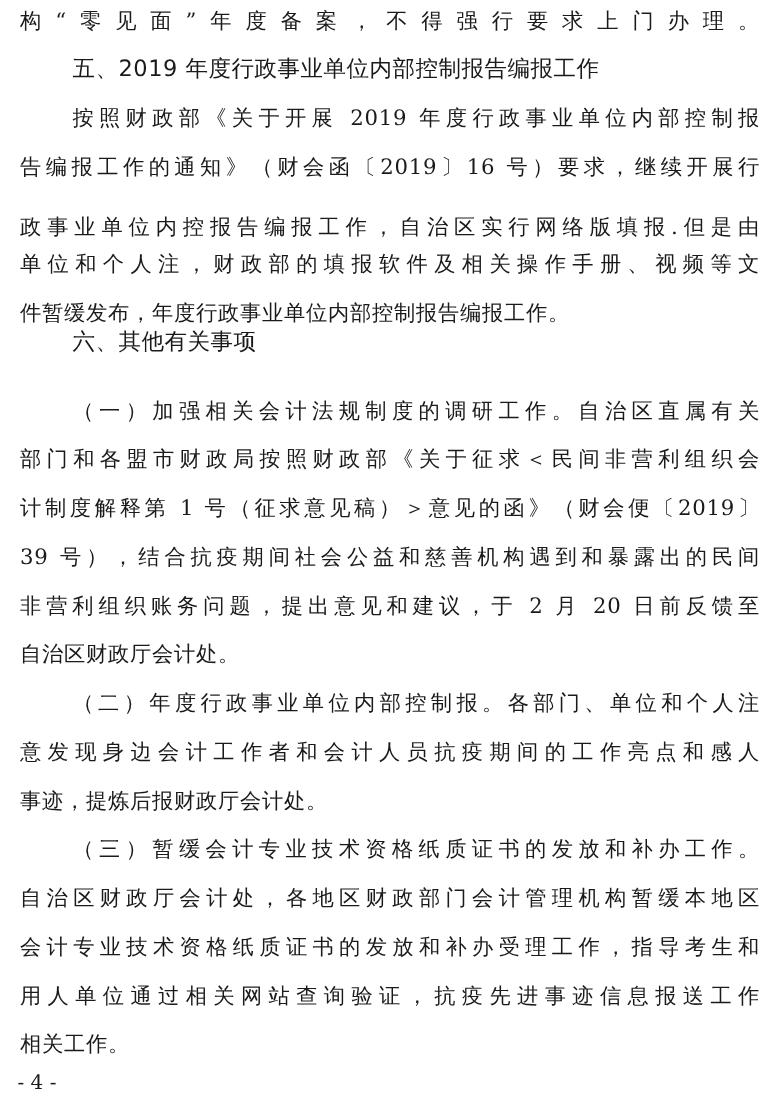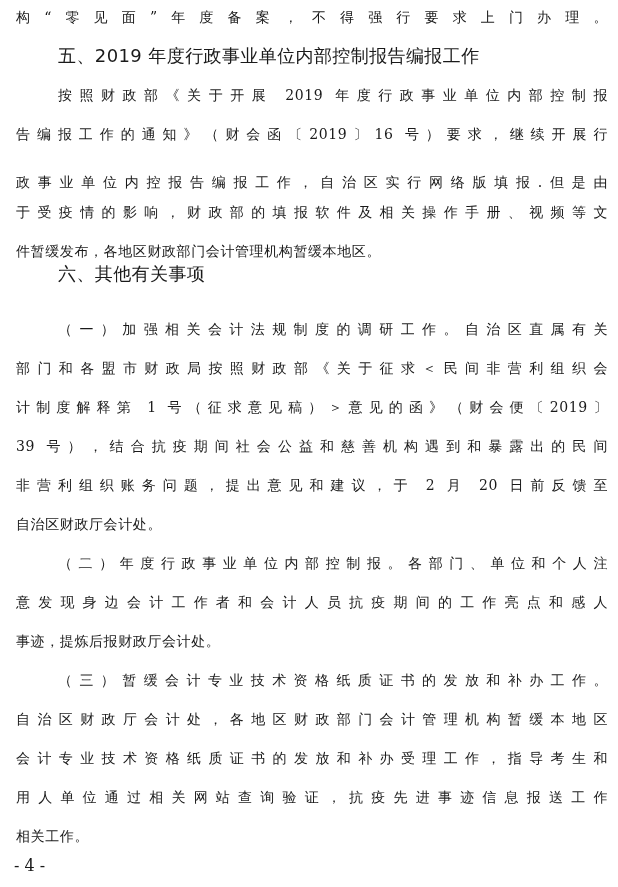--- a/index.html
+++ b/index.html
@@ -1,36 +1,36 @@
 <!DOCTYPE html>
 <html><head>
   <meta charset="utf-8">
   <style>
     html, body { margin: 0; padding: 0; background: #ffffff; }
     body { width: 618px; height: 887px; overflow: hidden; position: relative;
       font-family: "DejaVu Serif", "Liberation Serif", serif; color: #1a1a1a; }
     .line { position: absolute; left: 16px; width: 592px; height: 30px;
-      font-size: 14px; line-height: 30px; white-space: nowrap; letter-spacing: 0.6px; }
+      font-size: 17px; line-height: 30px; white-space: nowrap; letter-spacing: 0.6px; }
     .justify { text-align: justify; text-align-last: justify; }
     .indent { left: 58px; width: 550px; }
     .heading { font-family: "DejaVu Sans", "Liberation Sans", sans-serif; font-weight: normal; font-size: 18px; letter-spacing: 0.4px; }
     .page-num { position: absolute; left: 14px; top: 855px; font-size: 16px; line-height: 22px;
       font-family: "DejaVu Serif", serif; }
   </style>
 </head>
 <body>
 
 <div>
   <div class="line justify" style="top:2px">构“零见面”年度备案，不得强行要求上门办理。</div>
   <div class="line indent heading" style="top:41px">五、2019 年度行政事业单位内部控制报告编报工作</div>
   <div class="line indent justify" style="top:80px">按照财政部《关于开展 2019 年度行政事业单位内部控制报</div>
   <div class="line justify" style="top:119px">告编报工作的通知》（财会函〔2019〕16 号）要求，继续开展行</div>
   <div class="line justify" style="top:167px">政事业单位内控报告编报工作，自治区实行网络版填报.但是由</div>
-  <div class="line justify" style="top:197px">于受疫情的影响，财政部的填报软件及相关操作手册、视频等文</div>
-  <div class="line" style="top:236px">件暂缓发布，各地区财政部门会计管理机构暂缓本地区。</div>
+  <div class="line justify" style="top:197px">单位和个人注，财政部的填报软件及相关操作手册、视频等文</div>
+  <div class="line" style="top:236px">件暂缓发布，年度行政事业单位内部控制报告编报工作。</div>
   <div class="line indent heading" style="top:259px">六、其他有关事项</div>
   <div class="line indent justify" style="top:314px">（一）加强相关会计法规制度的调研工作。自治区直属有关</div>
   <div class="line justify" style="top:353px">部门和各盟市财政局按照财政部《关于征求＜民间非营利组织会</div>
   <div class="line justify" style="top:392px">计制度解释第 1 号（征求意见稿）＞意见的函》（财会便〔2019〕</div>
   <div class="line justify" style="top:431px">39 号），结合抗疫期间社会公益和慈善机构遇到和暴露出的民间</div>
   <div class="line justify" style="top:470px">非营利组织账务问题，提出意见和建议，于 2 月 20 日前反馈至</div>
   <div class="line" style="top:509px">自治区财政厅会计处。</div>
   <div class="line indent justify" style="top:548px">（二）年度行政事业单位内部控制报。各部门、单位和个人注</div>
   <div class="line justify" style="top:587px">意发现身边会计工作者和会计人员抗疫期间的工作亮点和感人</div>
   <div class="line" style="top:626px">事迹，提炼后报财政厅会计处。</div>

